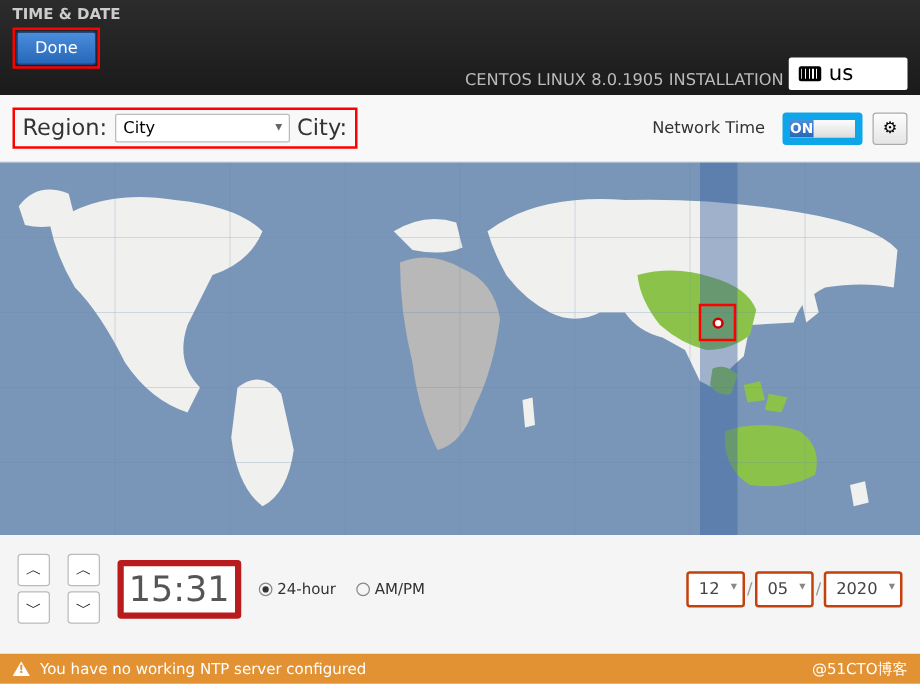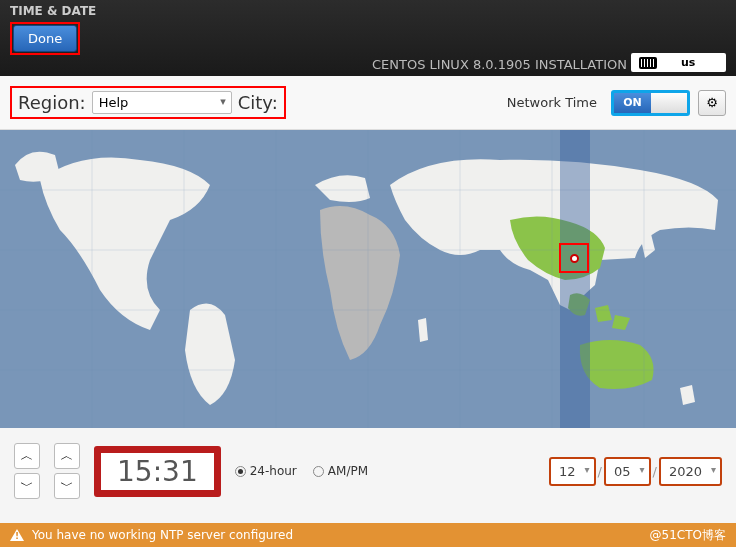--- a/index.html
+++ b/index.html
@@ -24,22 +24,22 @@
       border-radius: 3px;
       font-size: 13px;
       cursor: pointer;
     }
     .done-highlight { border: 2px solid #ff0000; padding: 1px; }
     .header-right { display: flex; flex-direction: row; align-items: flex-end; gap: 4px; }
     .install-title { font-size: 13px; color: #bbb; }
     .header-row2 { display: flex; align-items: center; gap: 10px; }
     .kb-selector {
       background: #fff; color: #000; padding: 3px 8px;
-      display: flex; align-items: center; gap: 24px;
-      font-size: 11px; border-radius: 2px; min-width: 95px; font-weight: bold;
+      display: flex; align-items: center; gap: 6px;
+      font-size: 17px; border-radius: 2px; min-width: 95px;
     }
     .kb-icon {
       width: 18px; height: 12px; background: #000; display: inline-block;
       border-radius: 2px; position: relative;
     }
     .kb-icon::before { content: ""; position: absolute; inset: 2px; background: repeating-linear-gradient(to right, #fff 0 1px, #000 1px 3px); }
     .help-btn {
       background: linear-gradient(to bottom, #fdfdfd, #e5e5e5);
       border: 1px solid #aaa; border-radius: 3px;
       padding: 5px 14px; font-size: 13px; cursor: pointer;
@@ -62,22 +62,22 @@
       padding: 3px 20px 3px 6px; font-size: 13px;
       min-width: 120px; border-radius: 2px;
       position: relative; cursor: pointer;
     }
     .dropdown::after {
       content: "▾"; position: absolute; right: 5px; top: 3px; color: #666; font-size: 11px;
     }
     .spacer { flex: 1; }
     .nt-label { font-size: 13px; color: #333; margin-right: 6px; }
     .toggle {
-      display: flex; width: 79px; height: 26px;
-      border: 3px solid #0ea5e9; border-radius: 3px; overflow: hidden;
+      display: flex; width: 64px; height: 26px;
+      border: 6px solid #0ea5e9; border-radius: 3px; overflow: hidden;
       cursor: pointer;
     }
     .toggle-on { flex: 1; background: linear-gradient(to bottom, #4a8edc, #2766b8); color: #fff; font-size: 11px; display: flex; align-items: center; justify-content: center; font-weight: bold; }
     .toggle-knob { width: 36px; background: linear-gradient(to bottom, #fdfdfd, #ddd); }
     .gear-btn {
       width: 28px; height: 26px; border: 1px solid #aaa;
       background: linear-gradient(to bottom, #fdfdfd, #e5e5e5);
       border-radius: 3px; font-size: 13px; cursor: pointer;
       display: flex; align-items: center; justify-content: center;
     }
@@ -110,22 +110,22 @@
       height: 86px;
     }
     .spin-col { display: flex; flex-direction: column; gap: 4px; }
     .spin-btn {
       width: 26px; height: 26px;
       border: 1px solid #bbb; background: #fff;
       border-radius: 3px; font-size: 13px; cursor: pointer;
     }
     .time-display {
       font-size: 28px; color: #555;
-      padding: 2px 16px;
-      border: 7px solid #b91c1c;
+      padding: 2px 4px;
+      border: 5px solid #b91c1c;
       background: #fff;
       border-radius: 3px;
       min-width: 90px; text-align: center;
     }
     .fmt-col { display: flex; flex-direction: row; gap: 16px; font-size: 12px; color: #333; }
     .fmt-row { display: flex; align-items: center; gap: 4px; }
     .radio { width: 11px; height: 11px; border: 1px solid #888; border-radius: 50%; display: inline-flex; align-items: center; justify-content: center; }
     .radio.checked::after { content: ""; width: 5px; height: 5px; background: #333; border-radius: 50%; }
     .date-group { display: flex; align-items: center; gap: 2px; color: #999; font-size: 13px; }
     .date-dd {
@@ -167,21 +167,21 @@
         <span>us</span>
       </div>
     </div>
   </div>
 </div>
 
 <div class="controls">
   <div class="rc-highlight">
     <span class="ctrl-label">Region:</span>
     <div class="dropdown" style="min-width:140px">
-      <span>Help</span>
+      <span>City</span>
     </div>
     <span class="ctrl-label">City:</span>
   </div>
   <div class="spacer"></div>
   <span class="nt-label">Network Time</span>
   <div class="toggle">
     <div class="toggle-on">ON</div>
     <div class="toggle-knob"></div>
   </div>
   <button class="gear-btn">

